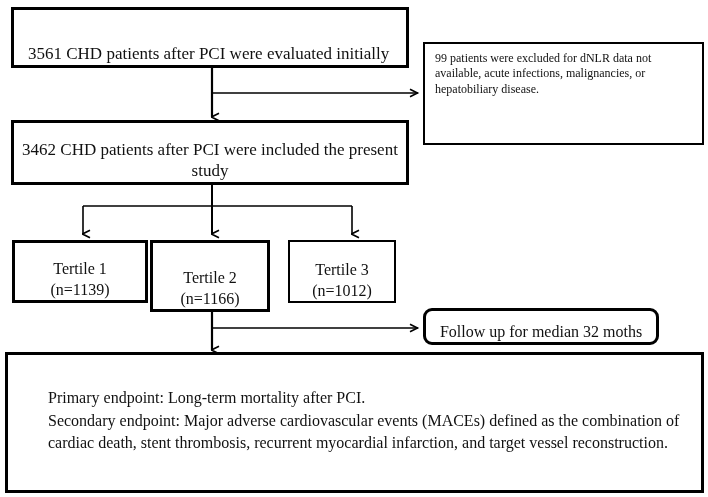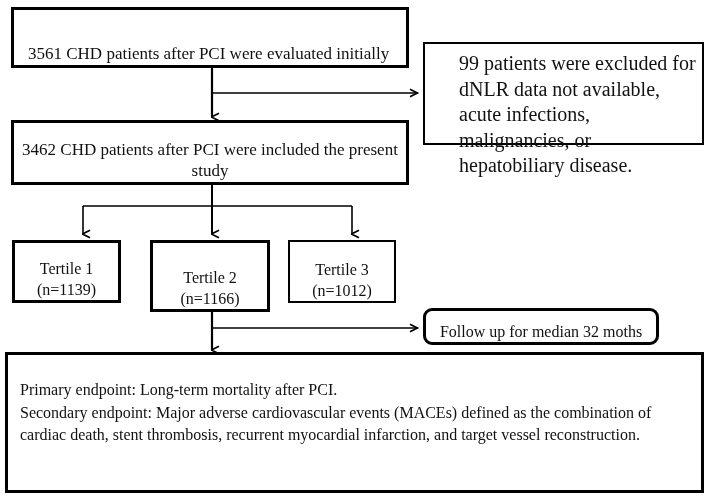--- a/index.html
+++ b/index.html
@@ -39,33 +39,32 @@
 
   
   #node-screened {
     left: 11px; top: 7px; width: 398px; height: 61px;
     font-size: 17px;
   }
   #node-screened .txt { padding-left: 14px; }
 
   #node-excluded {
     left: 423px; top: 42px; width: 281px; height: 103px;
-    font-size: 20px;
+    font-size: 12px;
     align-items: flex-start;
-    padding-left: 24px;
   }
   #node-excluded .txt { padding: 7px 6px 0 10px; }
 
   #node-included {
     left: 11px; top: 120px; width: 398px; height: 65px;
     font-size: 17px;
   }
 
   #node-tertile1 {
-    left: 12px; top: 240px; width: 109px; height: 63px;
+    left: 12px; top: 240px; width: 136px; height: 63px;
     font-size: 16px;
   }
   #node-tertile2 {
     left: 150px; top: 240px; width: 120px; height: 72px;
     font-size: 16px;
   }
   #node-tertile3 {
     left: 288px; top: 240px; width: 108px; height: 63px;
     font-size: 16px;
   }
@@ -75,22 +74,23 @@
     font-size: 16px;
     border-radius: 9px;
   }
 
   #node-endpoints {
     left: 5px; top: 352px; width: 699px; height: 141px;
     font-size: 16px;
     align-items: flex-start;
   }
   #node-endpoints .txt {
-    padding: 24px 10px 0 12px;
+    padding: 32px 10px 0 12px;
     line-height: 1.42;
+    margin-left: 28px;
   }
 
   #connectors {
     position: absolute;
     left: 0; top: 0;
     width: 708px; height: 497px;
     pointer-events: none;
   }
   #connectors line, #connectors polyline { stroke: #000000; fill: none; }
 </style>

